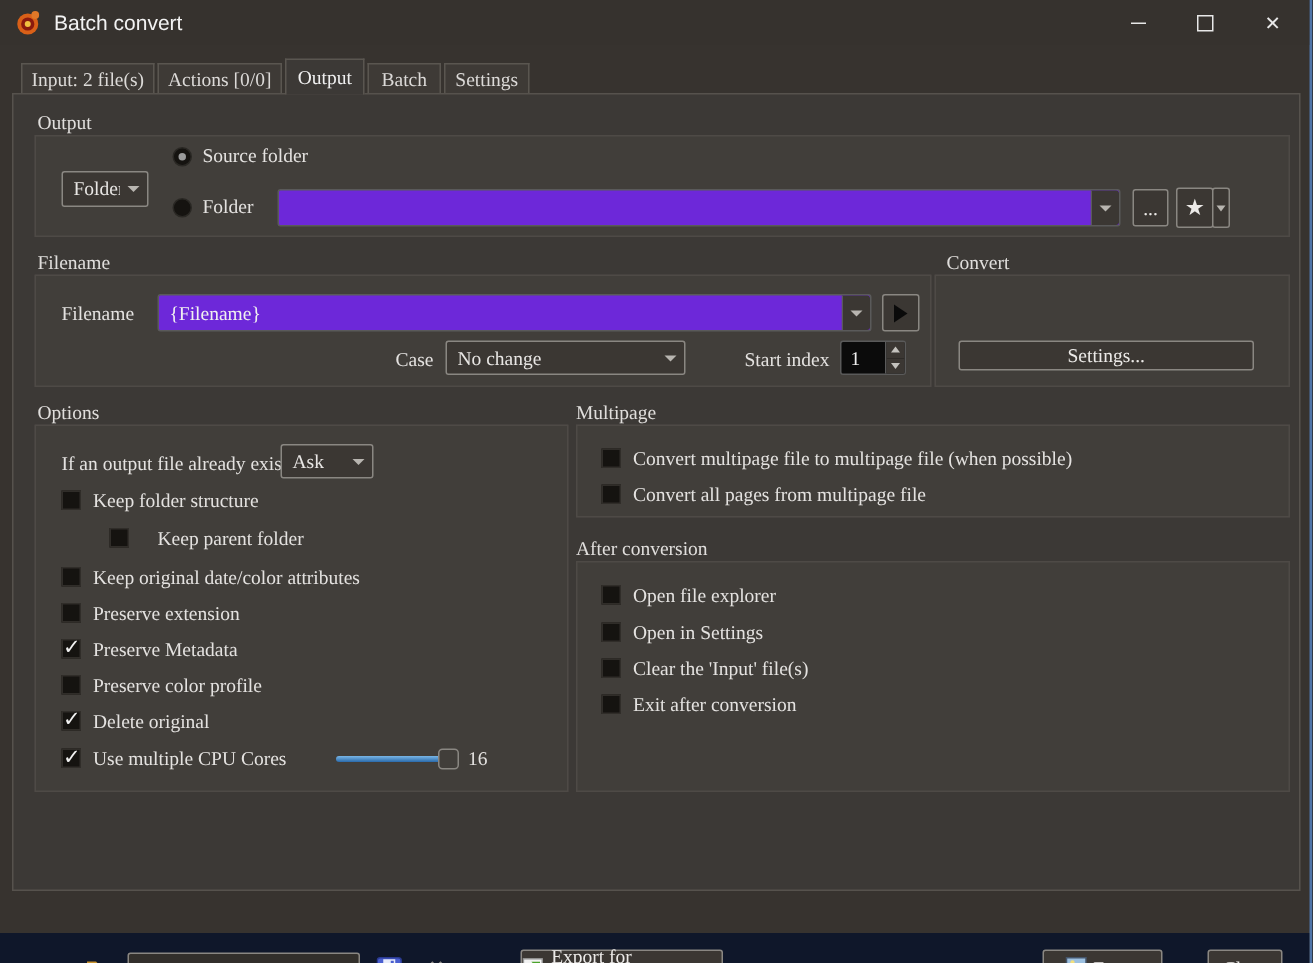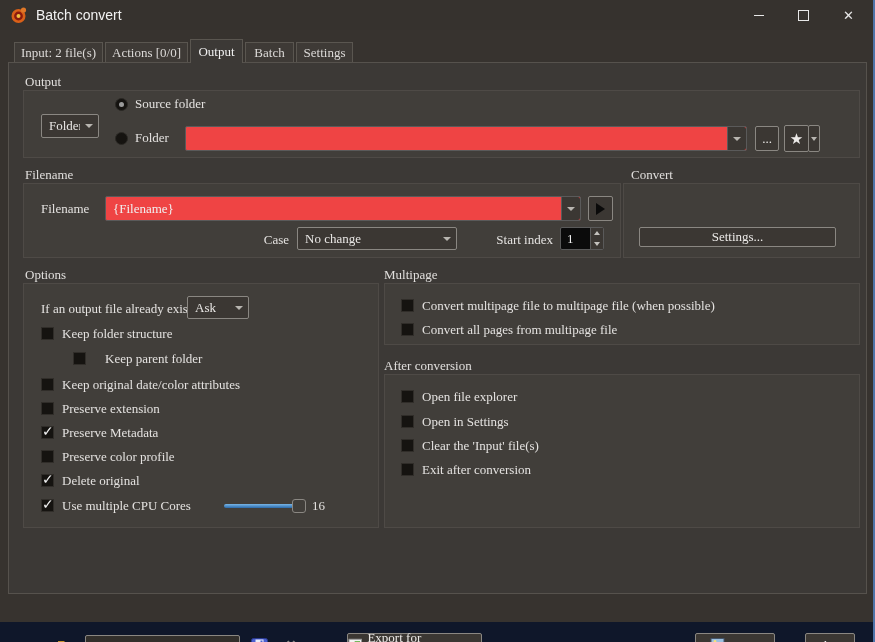--- a/index.html
+++ b/index.html
@@ -23,21 +23,21 @@
   .page{position:absolute;left:8px;top:62px;width:859px;height:532px;background:#3c3936;
         border:1px solid #56524d;box-sizing:border-box;z-index:2;}
   .glabel{position:absolute;color:#e0dedc;}
   .gbox{position:absolute;background:#413e3a;border:1px solid #4e4a46;box-sizing:border-box;}
   
   .combo{position:absolute;background:#3b3733;border:1px solid #8a8782;border-radius:2px;box-sizing:border-box;
          display:flex;align-items:center;color:#e8e6e4;}
   .combo .txt{flex:1;padding-left:7px;white-space:nowrap;overflow:hidden;}
   .arr-d{width:0;height:0;border-left:4px solid transparent;border-right:4px solid transparent;border-top:4px solid #b8b5b0;}
   .combo .aw{width:18px;display:flex;align-items:center;justify-content:center;}
-  .combo-dark{position:absolute;background:#ef4444;border:1px solid #5a5a5a;border-radius:2px;box-sizing:border-box;
+  .combo-dark{position:absolute;background:#6d28d9;border:1px solid #5a5a5a;border-radius:2px;box-sizing:border-box;
               display:flex;align-items:center;color:#f0f0f0;}
   .combo-dark .txt{flex:1;padding-left:7px;white-space:nowrap;overflow:hidden;}
   .combo-dark .aw{width:18px;align-self:stretch;background:#3b3733;border-left:1px solid #5a5a5a;
                   display:flex;align-items:center;justify-content:center;border-radius:0 2px 2px 0;}
   .btn{position:absolute;background:#3b3733;border:1px solid #8a8782;border-radius:2px;box-sizing:border-box;
        display:flex;align-items:center;justify-content:center;color:#eceae8;}
   .radio{position:absolute;width:13px;height:13px;border-radius:50%;background:#151310;border:1px solid #2a2824;box-sizing:border-box;}
   .radio.on::after{content:"";position:absolute;left:3px;top:3px;width:5px;height:5px;border-radius:50%;background:#9a9a9a;}
   .checkbox{position:absolute;width:13px;height:13px;background:#151310;border:1px solid #302d29;box-sizing:border-box;}
   .checkbox .mark{display:none;position:absolute;left:0px;top:-4px;font-size:14px;color:#f2f2f2;}

